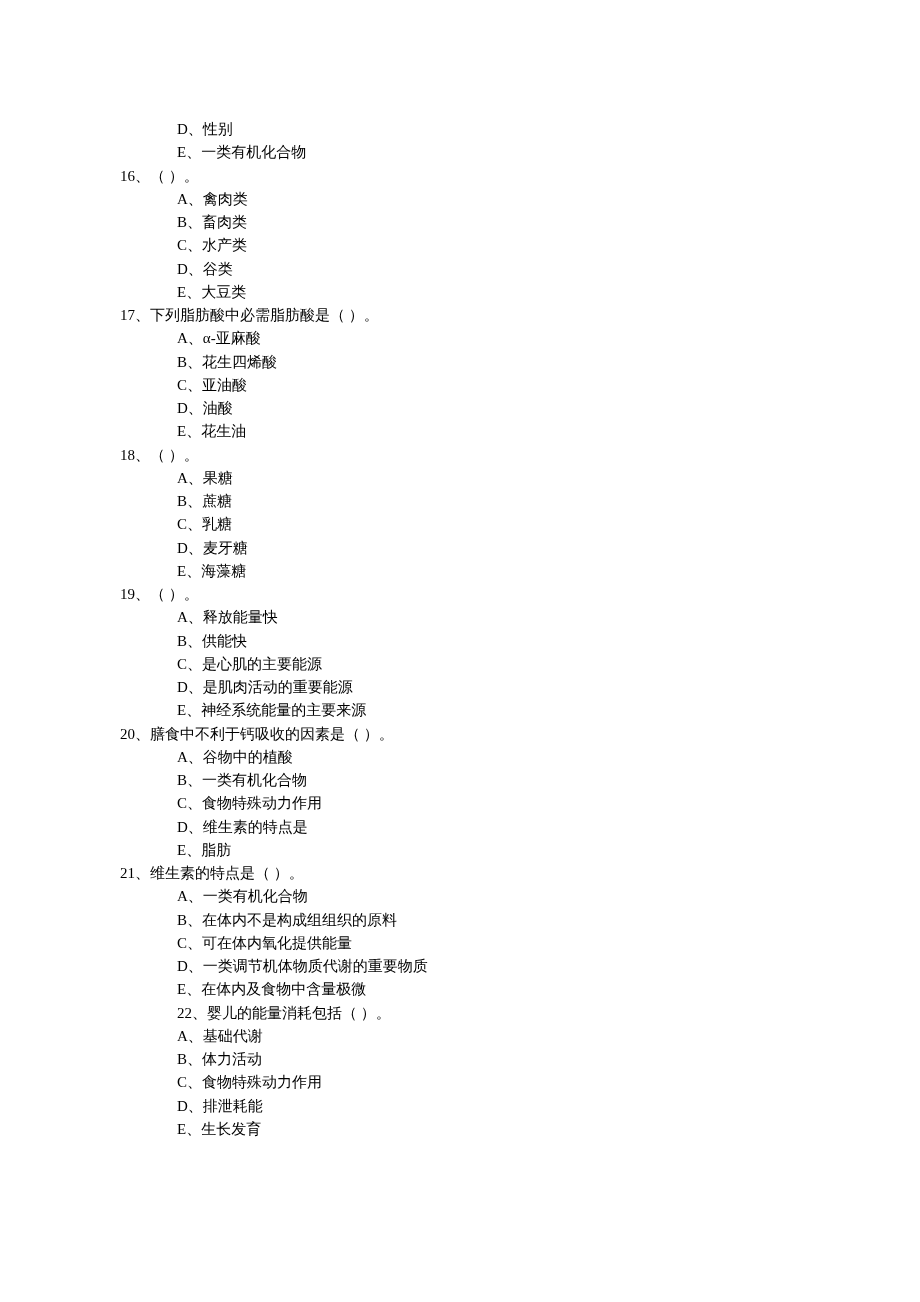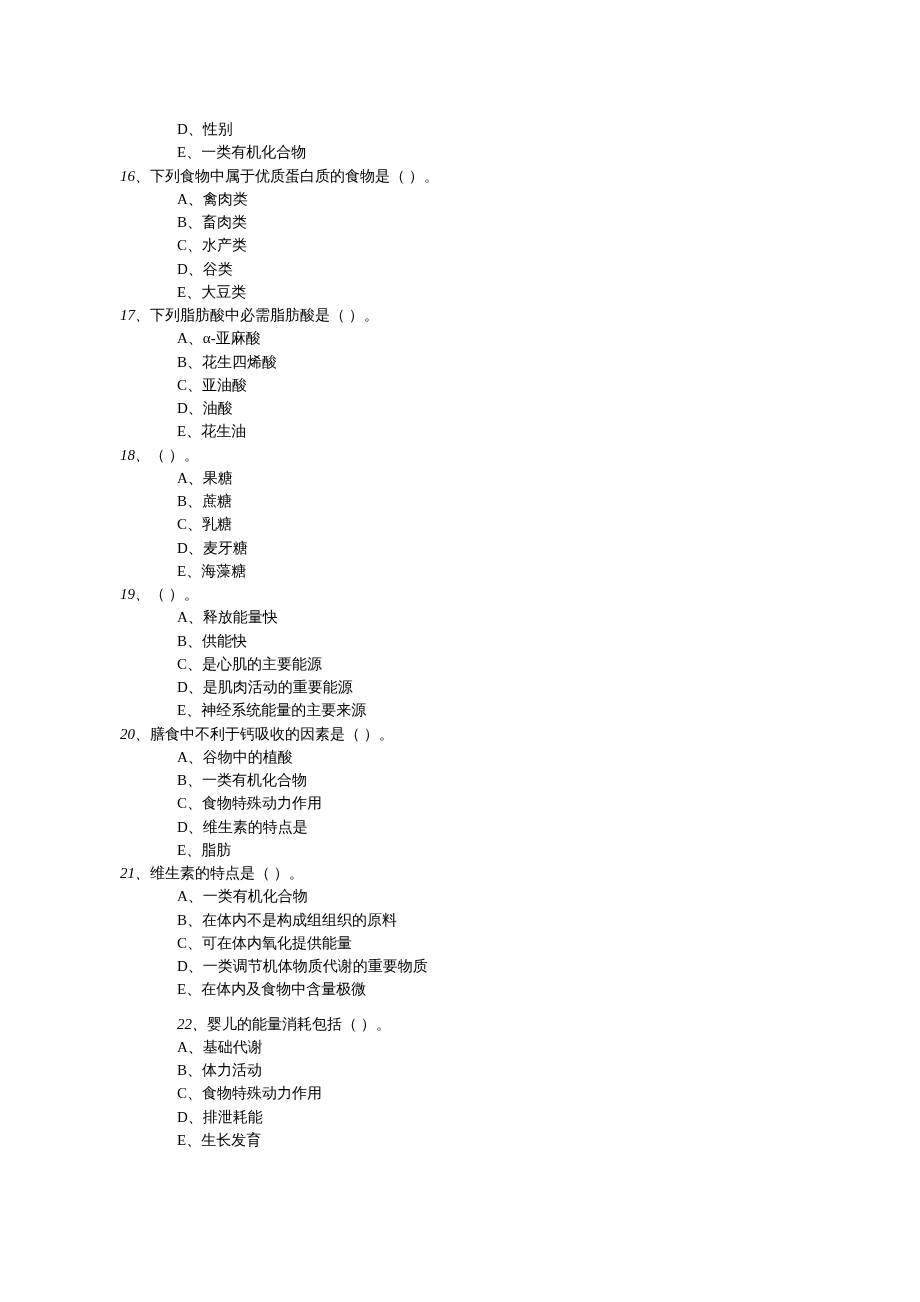--- a/index.html
+++ b/index.html
@@ -16,52 +16,49 @@
     padding: 118px 0 60px 0;
   }
   .page {
     padding-left: 120px;
   }
   .q-line {
     display: flex;
   }
   .q-num {
     white-space: pre;
-    font-style: italic;
   }
   .opt-line {
     padding-left: 57px;
     display: flex;
   }
   .opt-key {
     white-space: pre;
   }
   .q22 {
     padding-left: 57px;
     display: flex;
-    margin-top: 11px;
   }
 </style>
 </head>
 <body>
 
 <div class="page">
 
   <div class="opt-line">
     <span class="opt-key">D、</span>
     <span>性别</span>
   </div>
   <div class="opt-line">
     <span class="opt-key">E、</span>
     <span>一类有机化合物</span>
   </div>
 
   <div class="q-line">
     <span class="q-num">16、</span>
-    <span>下列食物中属于优质蛋白质的食物是</span>
     <span>（      ）。</span>
   </div>
   <div class="opt-line">
     <span class="opt-key">A、</span>
     <span>禽肉类</span>
   </div>
   <div class="opt-line">
     <span class="opt-key">B、</span>
     <span>畜肉类</span>
   </div>

